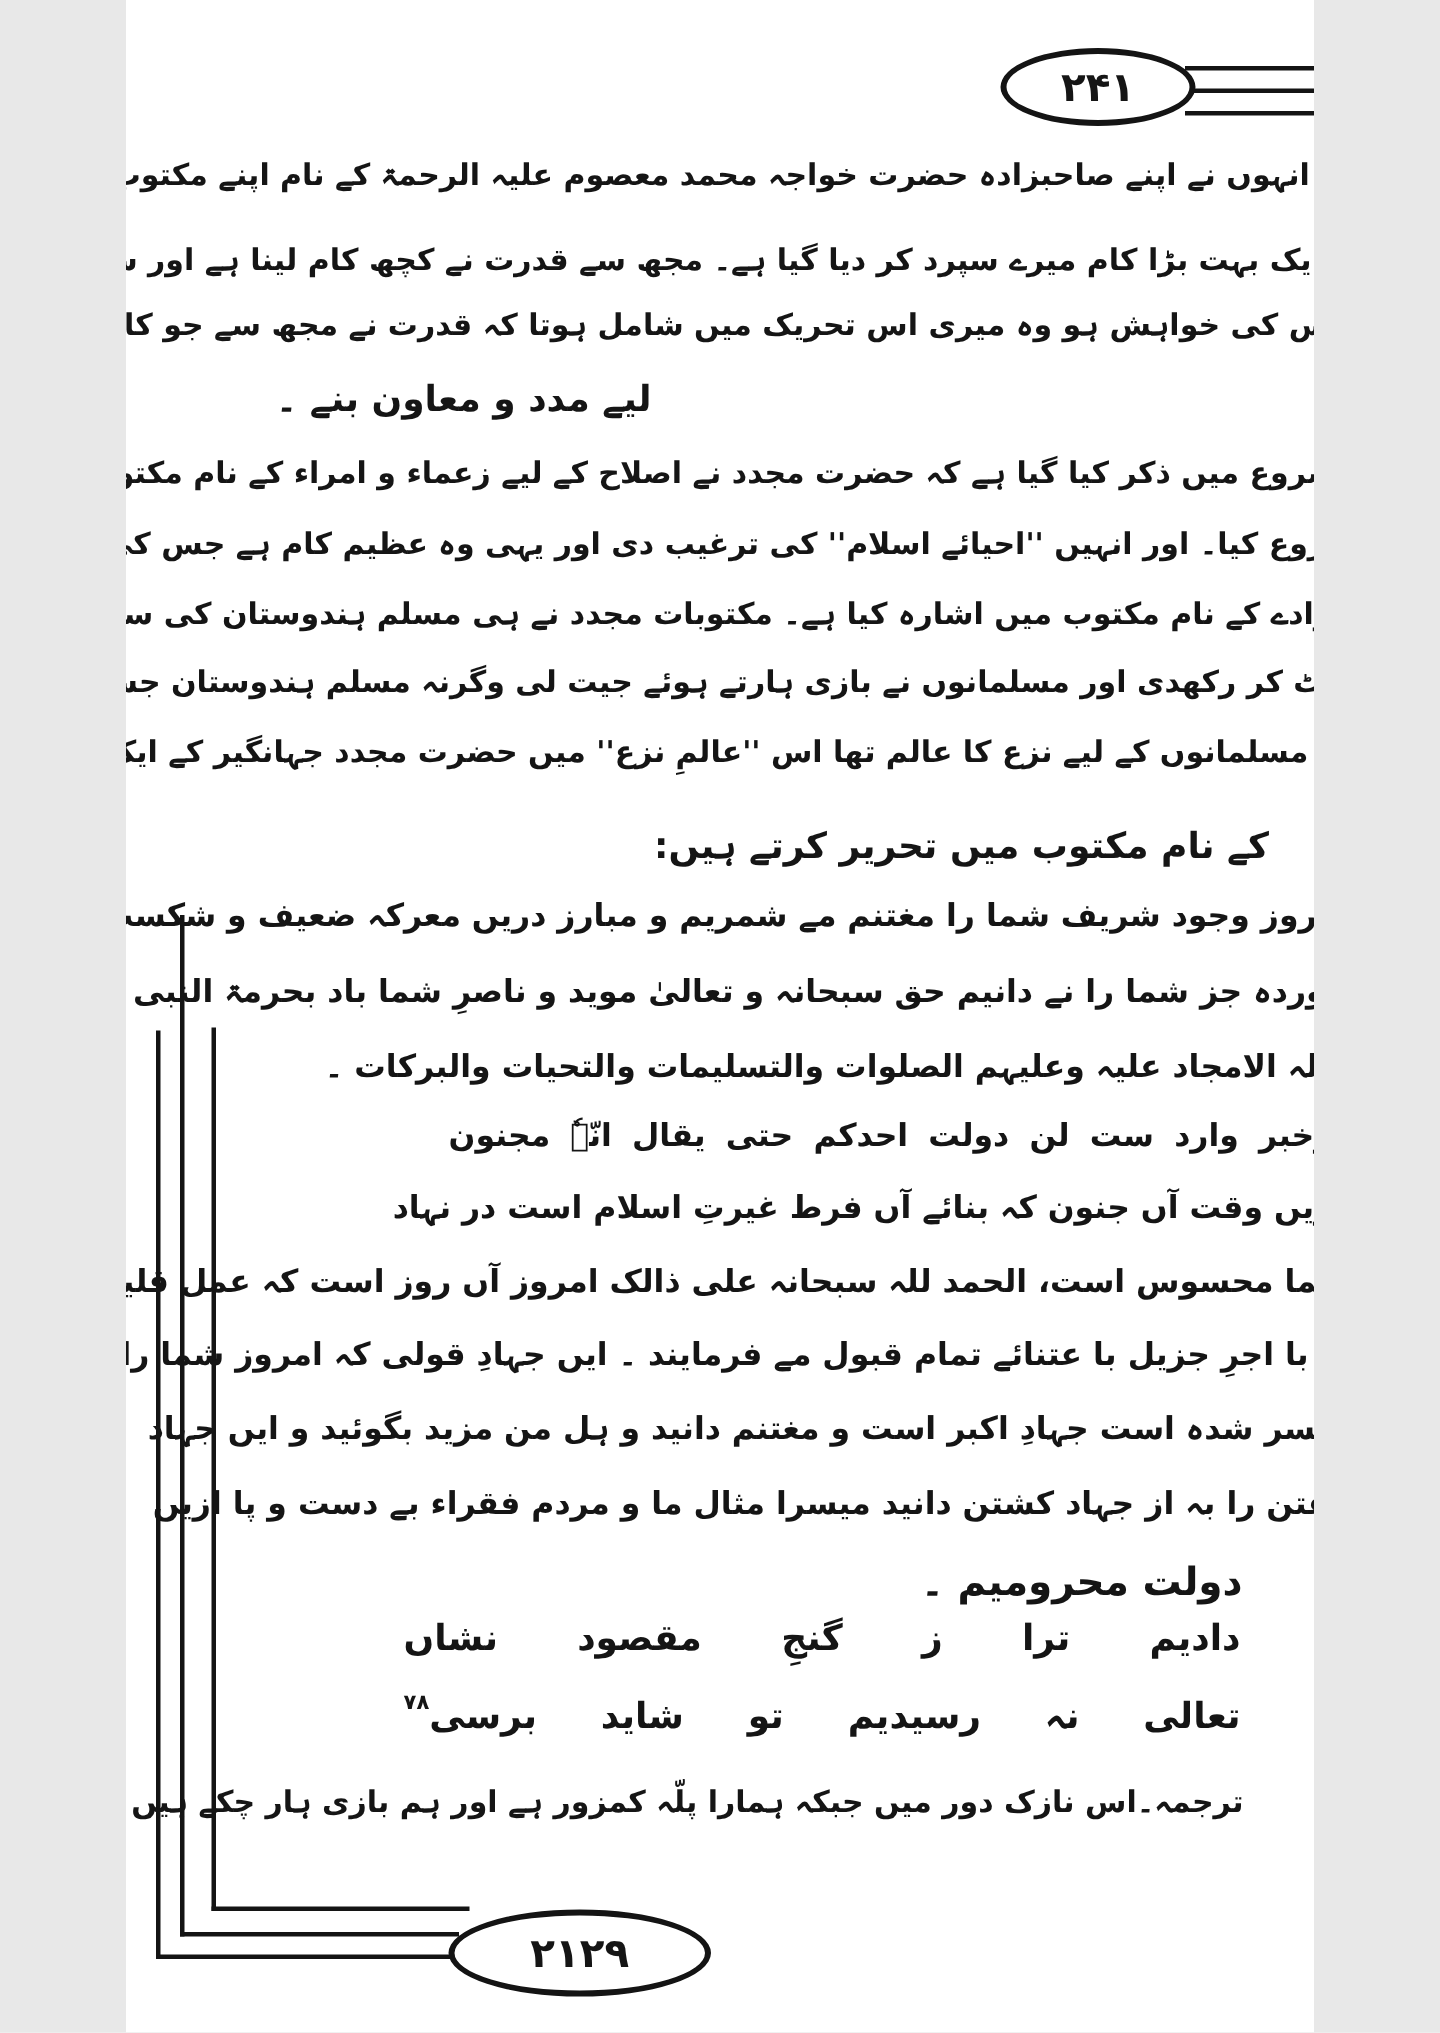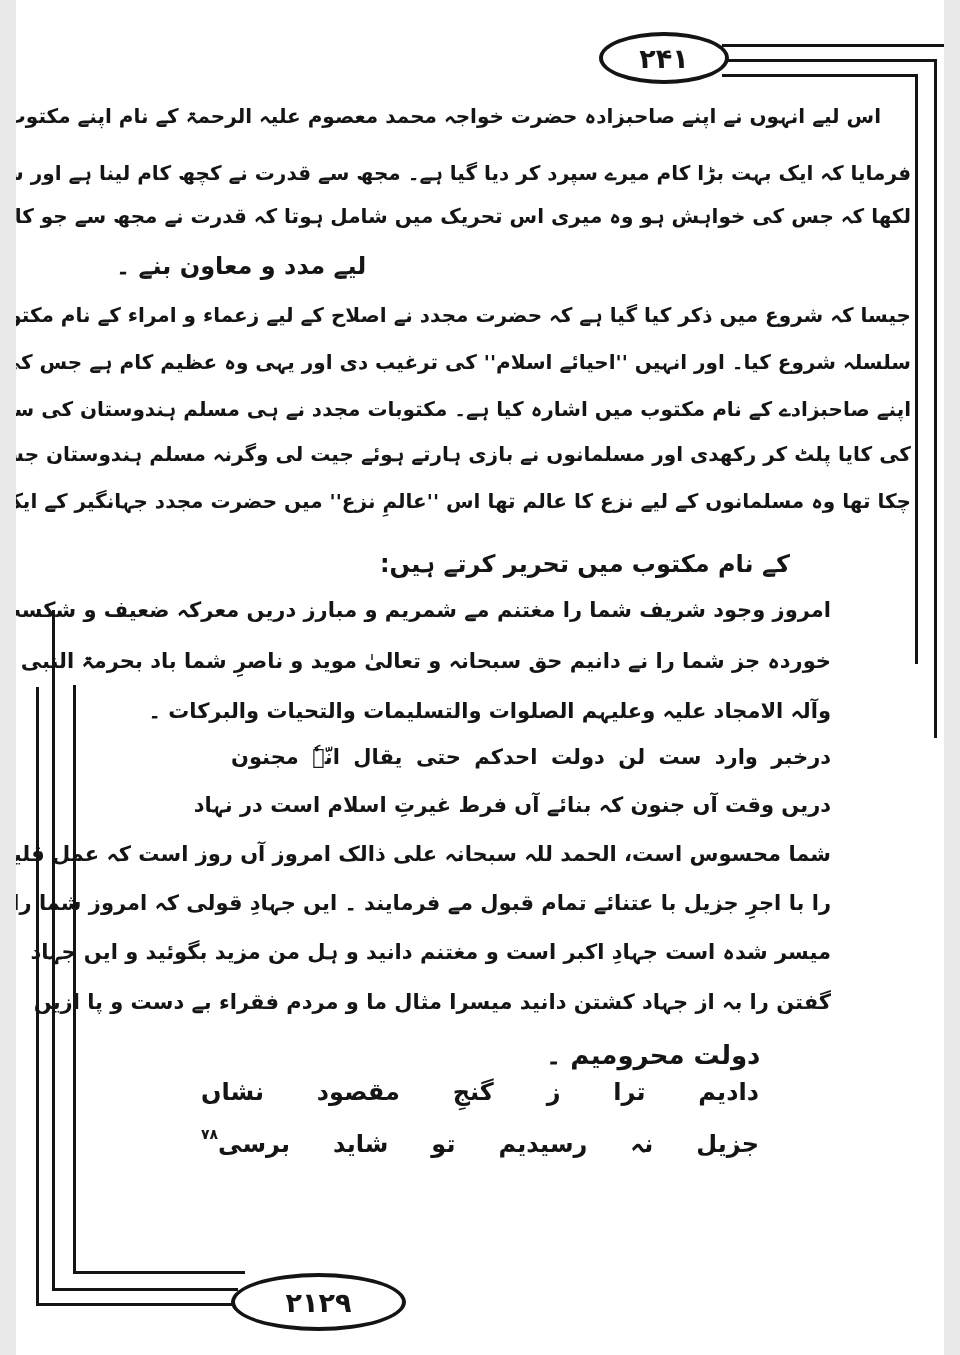--- a/index.html
+++ b/index.html
@@ -1,19 +1,19 @@
 <!DOCTYPE html>
 <html lang="ur" dir="rtl"><head>
 <meta charset="utf-8">
 <style>
   * { margin:0; padding:0; box-sizing:border-box; }
   html,body { background:#e8e8e8; }
   .page {
     position:relative;
-    width:928px; height:1355px;
+    width:792px; height:1355px;
     margin:0 auto;
     background:#ffffff;
     overflow:hidden;
     font-family:"DejaVu Sans", sans-serif;
     color:#151515;
   }
   
   .bline { position:absolute; background:#141414; }
   
   .cartouche {
@@ -95,21 +95,21 @@
   <div class="tl body-line body-indent" style="top:103px;">اس لیے انہوں نے اپنے صاحبزادہ حضرت خواجہ محمد معصوم علیہ الرحمۃ کے نام اپنے مکتوب میں تحریر</div>
   <div class="tl body-line" style="top:160px;">فرمایا کہ ایک بہت بڑا کام میرے سپرد کر دیا گیا ہے۔ مجھ سے قدرت نے کچھ کام لینا ہے اور ساتھ ہی یہ بھی</div>
   <div class="tl body-line" style="top:203px;">لکھا کہ جس کی خواہش ہو وہ میری اس تحریک میں شامل ہوتا کہ قدرت نے مجھ سے جو کام لینا ہے اس کے</div>
   <div class="tl short-line" style="top:250px; left:100px;">لیے مدد و معاون بنے ۔</div>
 
   <div class="tl body-line" style="top:302px;">جیسا کہ شروع میں ذکر کیا گیا ہے کہ حضرت مجدد نے اصلاح کے لیے زعماء و امراء کے نام مکتوبات کا</div>
   <div class="tl body-line" style="top:349px;">سلسلہ شروع کیا۔ اور انہیں ''احیائے اسلام'' کی ترغیب دی اور یہی وہ عظیم کام ہے جس کی طرف انہوں نے</div>
   <div class="tl body-line" style="top:396px;">اپنے صاحبزادے کے نام مکتوب میں اشارہ کیا ہے۔ مکتوبات مجدد نے ہی مسلم ہندوستان کی سیاسی تاریخ</div>
   <div class="tl body-line" style="top:441px;">کی کایا پلٹ کر رکھدی اور مسلمانوں نے بازی ہارتے ہوئے جیت لی وگرنہ مسلم ہندوستان جس عالم میں پہنچ</div>
   <div class="tl body-line" style="top:488px;">چکا تھا وہ مسلمانوں کے لیے نزع کا عالم تھا اس ''عالمِ نزع'' میں حضرت مجدد جہانگیر کے ایک مشیر خان اعظم</div>
-  <div class="tl short-line" style="top:548px; left:364px;">کے نام مکتوب میں تحریر کرتے ہیں:</div>
+  <div class="tl short-line" style="top:548px; left:352px;">کے نام مکتوب میں تحریر کرتے ہیں:</div>
 
   <div class="tl quote-line" style="top:596px;">امروز وجود شریف شما را مغتنم مے شمریم و مبارز دریں معرکہ ضعیف و شکست</div>
   <div class="tl quote-line" style="top:697px;">وآلہ الامجاد علیہ وعلیہم الصلوات والتسلیمات والتحیات والبرکات ۔</div>
   <div class="tl quote-line" style="top:647px;">خوردہ جز شما را نے دانیم حق سبحانہ و تعالیٰ موید و ناصرِ شما باد بحرمۃ النبی</div>
   <div class="tl quote-line" style="top:743px;">درخبر وارد ست لن دولت احدکم حتی یقال انّہٗ مجنون</div>
   <div class="tl quote-line" style="top:791px;">دریں وقت آں جنون کہ بنائے آں فرط غیرتِ اسلام است در نہاد</div>
   <div class="tl quote-line" style="top:840px;">شما محسوس است، الحمد للہ سبحانہ علی ذالک امروز آں روز است کہ عمل قلیل</div>
   <div class="tl quote-line" style="top:889px;">را با اجرِ جزیل با عتنائے تمام قبول مے فرمایند ۔ ایں جہادِ قولی کہ امروز شما را</div>
   <div class="tl quote-line" style="top:938px;">میسر شدہ است جہادِ اکبر است و مغتنم دانید و ہل من مزید بگوئید و ایں جہاد</div>
   <div class="tl quote-line" style="top:988px;">گفتن را بہ از جہاد کشتن دانید میسرا مثال ما و مردم فقراء بے دست و پا ازیں</div>
@@ -117,22 +117,23 @@
 
   <div class="poem-row" style="top:1078px;">
     <span>دادیم</span>
     <span>ترا</span>
     <span>ز</span>
     <span>گنجِ</span>
     <span>مقصود</span>
     <span>نشاں</span>
   </div>
   <div class="poem-row" style="top:1130px;">
-    <span>جزیل</span>
+    <span>تعالی</span>
     <span>نہ</span>
     <span>رسیدیم</span>
     <span>تو</span>
     <span>شاید</span>
     <span><span>برسی</span><sup>۷۸</sup></span>
   </div>
 
+  <div class="tl translation" style="top:1188px;">ترجمہ۔اس نازک دور میں جبکہ ہمارا پلّہ کمزور ہے اور ہم بازی ہار چکے ہیں</div>
 
 </div>
 
 </body></html>

